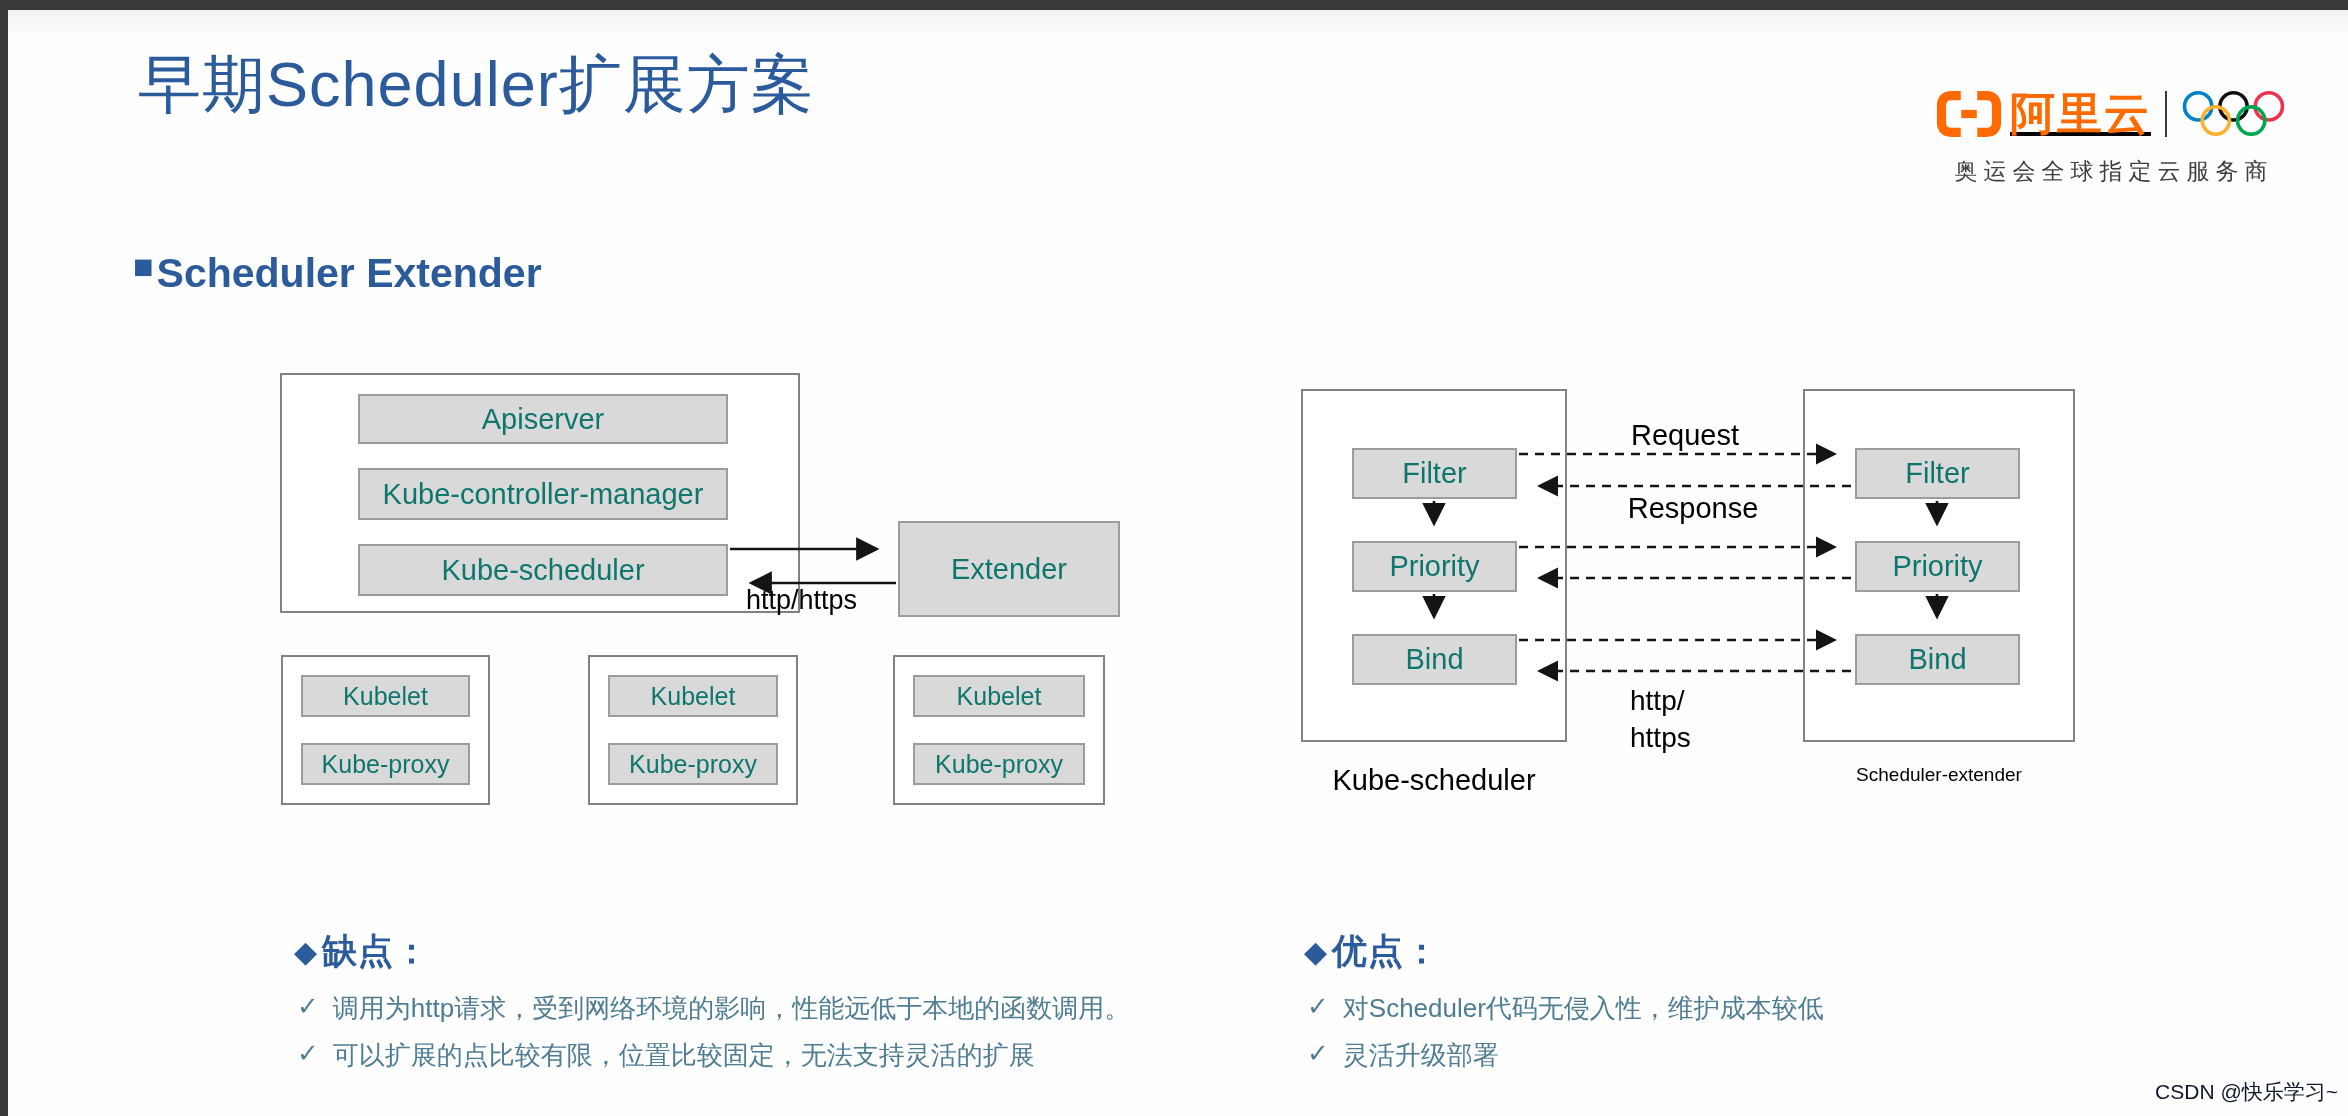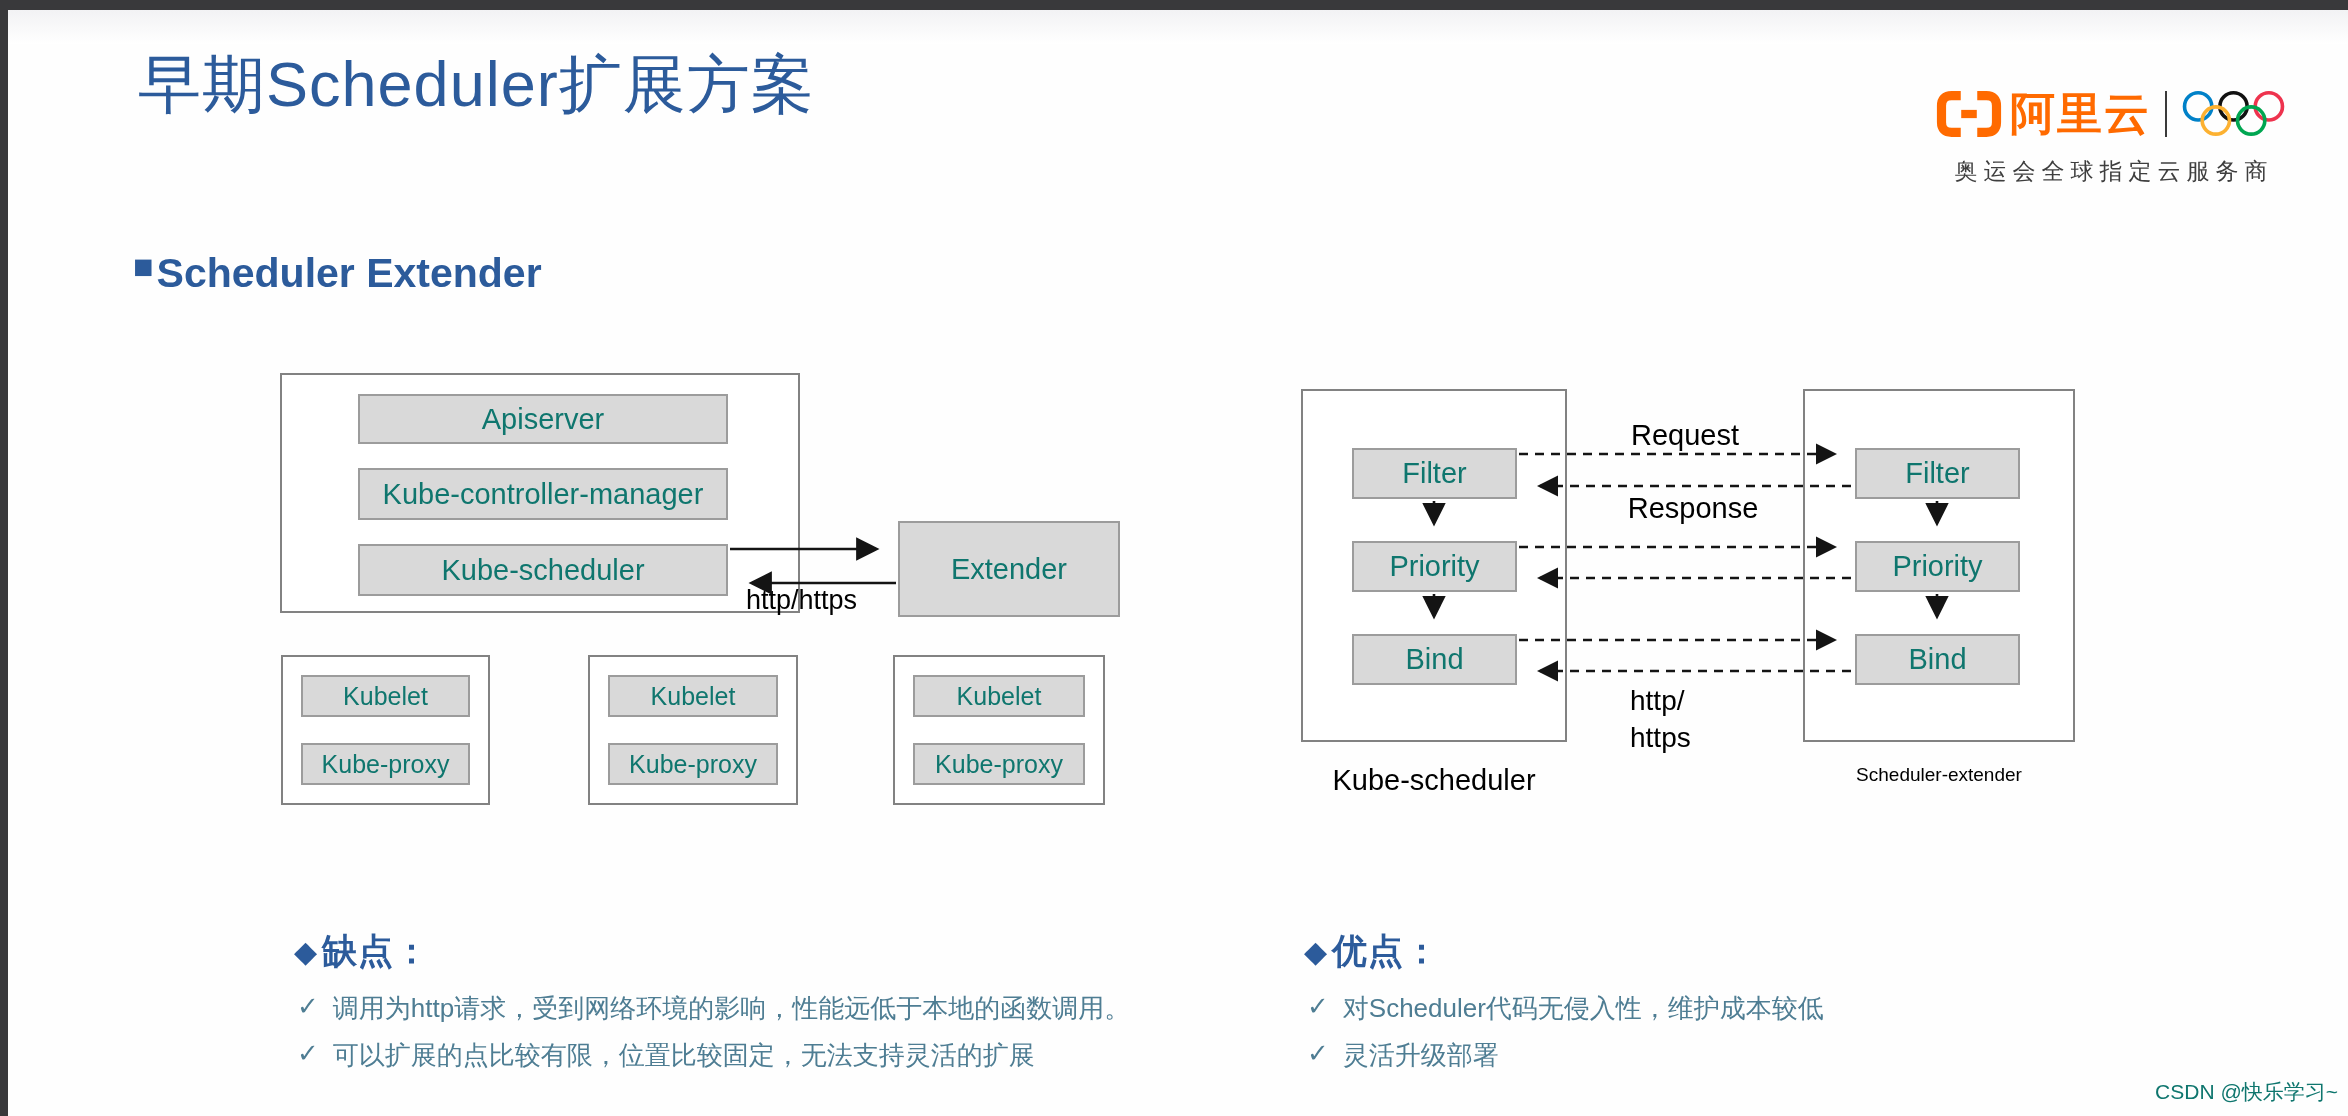--- a/index.html
+++ b/index.html
@@ -7,42 +7,42 @@
   #canvas{position:relative;width:2348px;height:1116px;background:#fefefe;overflow:hidden;}
   .abs{position:absolute;}
   
   .top-bar{left:0;top:0;width:2348px;height:10px;background:#39393b;}
   .left-bar{left:0;top:0;width:8px;height:1116px;background:#39393b;}
   .top-fade{left:8px;top:10px;width:2340px;height:34px;background:linear-gradient(#f2f2f4,#ffffff);}
   
   .page-title{left:138px;top:42px;font-size:63px;font-weight:normal;color:#2c5b9b;letter-spacing:1px;white-space:nowrap;}
   
   .brand{left:1936px;top:84px;width:356px;}
-  .brand-row{display:flex;align-items:center;}
+  .brand-row{display:flex;align-items:center;text-decoration:underline;}
   .brand-name{font-size:45px;font-weight:bold;color:#ff6a00;margin-left:8px;white-space:nowrap;letter-spacing:2px;}
   .brand-divider{width:2px;height:46px;background:#3a3a3a;margin:0 14px;}
   .brand-tagline{margin-top:12px;font-size:23px;letter-spacing:6px;color:#3e3e3e;white-space:nowrap;text-align:center;width:100%;}
   
   .section-header{left:133px;top:234px;display:flex;align-items:center;color:#2c5b9b;}
   .section-square{font-size:34px;line-height:1;margin-right:3px;}
   .section-title{font-size:41px;font-weight:bold;white-space:nowrap;margin-top:16px;}
   
   .outline-box{background:#ffffff;border:2px solid #828282;box-sizing:border-box;}
   .gray-box{background:#d9d9d9;border:2px solid #9c9c9c;box-sizing:border-box;display:flex;align-items:center;justify-content:center;color:#0f766e;font-size:29px;white-space:nowrap;}
   .node-inner{position:absolute;left:18px;right:18px;height:42px;font-size:25px;}
   .diag-label{color:#000000;white-space:nowrap;}
   .center-label{text-align:center;}
   
   .pc-heading{display:flex;align-items:center;color:#2c5b9b;}
   .pc-diamond{font-size:30px;line-height:1;margin-right:5px;}
   .pc-heading-text{font-size:35px;font-weight:bold;letter-spacing:1px;white-space:nowrap;}
   .pc-item{display:flex;align-items:flex-start;color:#4e7d93;font-size:26px;white-space:nowrap;}
   .pc-check{margin-right:14px;font-size:26px;}
   
-  .watermark{right:10px;top:1078px;font-size:21px;color:#0f766e;white-space:nowrap;}
+  .watermark{right:10px;top:1078px;font-size:21px;color:#0f172a;white-space:nowrap;}
   svg.layer{left:0;top:0;pointer-events:none;}
 </style>
 </head>
 <body>
 
 <div id="canvas">
 
   <div class="abs top-bar"></div>
   <div class="abs left-bar"></div>
   <div class="abs top-fade"></div>

